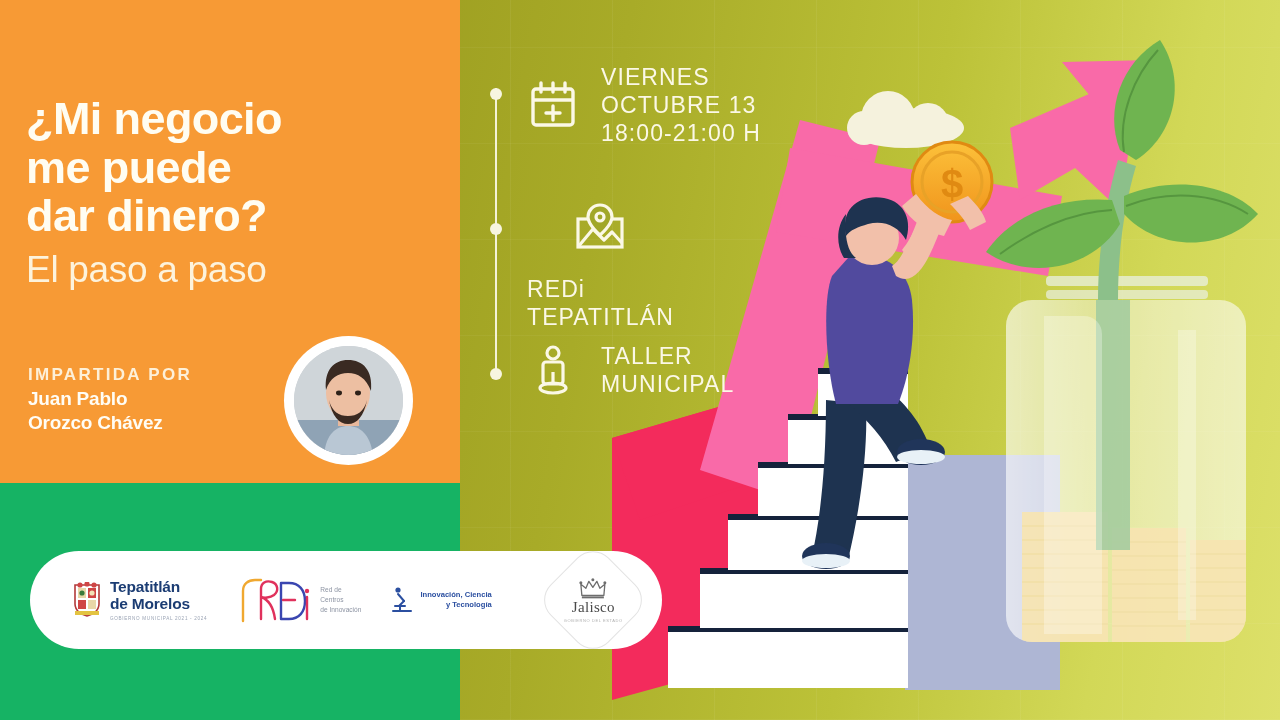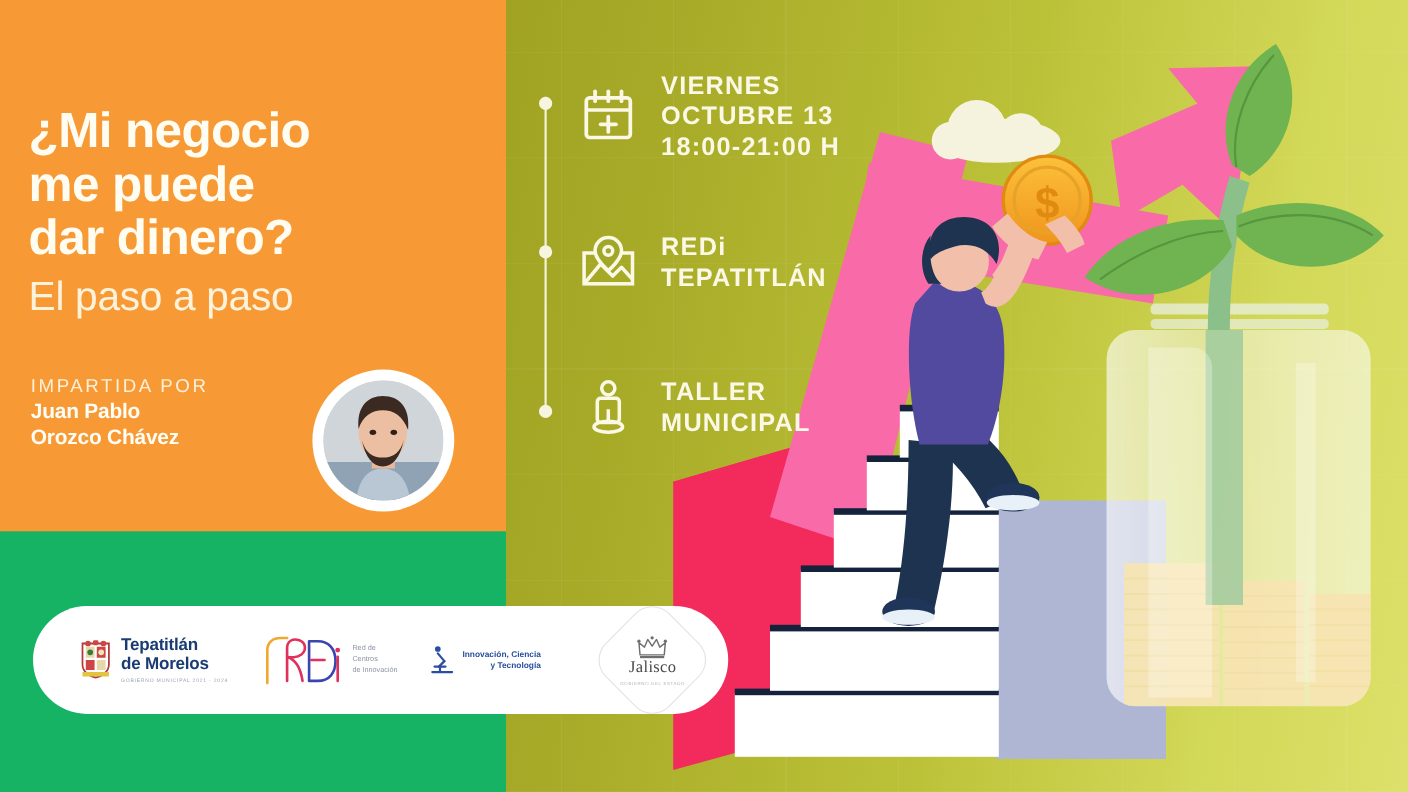--- a/index.html
+++ b/index.html
@@ -36,21 +36,21 @@
     font-size:45px; font-weight:700; color:#fffdf2; line-height:1.08;
     letter-spacing:-0.6px; white-space:nowrap;
   }
   .subtitle {
     margin-top:9px; font-size:37px; color:#fdf3dc; line-height:1.1;
     letter-spacing:-0.3px; font-weight:400;
   }
 
   .speaker-block { position:absolute; left:28px; top:341px; width:420px; }
   .speaker-kicker {
-    font-size:17px; letter-spacing:2.3px; color:#fdf0d8; font-weight:400;
+    font-size:17px; letter-spacing:2.3px; color:#fdf0d8; font-weight:700;margin-top:24px;
   }
   .speaker-name {
     font-size:19px; font-weight:700; color:#fffdf5; line-height:1.12;
     letter-spacing:-0.2px; margin-top:3px;
   }
 
   .avatar {
     position:absolute; left:289px; top:341px; width:119px; height:119px;
     border-radius:50%; background:#fff;
     box-shadow:0 0 0 5px #ffffff;
@@ -63,21 +63,21 @@
   .timeline-line {
     position:absolute; left:5px; top:8px; width:2px; height:286px; background:#f4f2d8;
   }
   .tl-dot {
     position:absolute; left:0; width:12px; height:12px; border-radius:50%; background:#f7f5e0;
   }
 
   .detail-row { position:absolute; display:flex; align-items:center; gap:22px; }
   .detail-icon { width:52px; height:52px; flex:none; }
   .detail-text {
-    font-size:23px; font-weight:700; color:#fbf8e6;
+    font-size:23px; font-weight:400; color:#fbf8e6;
     letter-spacing:1.1px; line-height:1.22;
   }
 
   
   .logo-bar {
     position:absolute; left:30px; top:551px; width:632px; height:98px;
     background:#ffffff; border-radius:49px;
     display:flex; align-items:center;
   }
   .logo-slot { display:flex; align-items:center; flex:none; }
@@ -288,21 +288,21 @@
       <line x1="26" y1="27" x2="26" y2="41" stroke="#fbf8e6" stroke-width="3.4" stroke-linecap="round"></line>
       <line x1="19" y1="34" x2="33" y2="34" stroke="#fbf8e6" stroke-width="3.4" stroke-linecap="round"></line>
     </svg>
     <div class="detail-text">
       <div>VIERNES</div>
       <div>OCTUBRE 13</div>
       <div>18:00-21:00 H</div>
     </div>
   </div>
 
-  <div class="detail-row" style="left:527px; top:210px;">
+  <div class="detail-row" style="left:527px; top:201px;flex-direction:column;">
     <svg class="detail-icon" viewBox="0 0 52 52">
       <rect x="4" y="18" width="44" height="28" fill="none" stroke="#fbf8e6" stroke-width="3.2"></rect>
       <path d="M4 46 L19 28 L30 39 L38 31 L48 42" fill="none" stroke="#fbf8e6" stroke-width="3.2" stroke-linejoin="round"></path>
       <path d="M26 4 C33 4 38 9.5 38 16 C38 24 26 34 26 34 C26 34 14 24 14 16 C14 9.5 19 4 26 4 Z" fill="#a1a728" stroke="#fbf8e6" stroke-width="3.2"></path>
       <circle cx="26" cy="16" r="4" fill="none" stroke="#fbf8e6" stroke-width="3.2"></circle>
     </svg>
     <div class="detail-text">
       <div>REDi</div>
       <div>TEPATITLÁN</div>
     </div>

